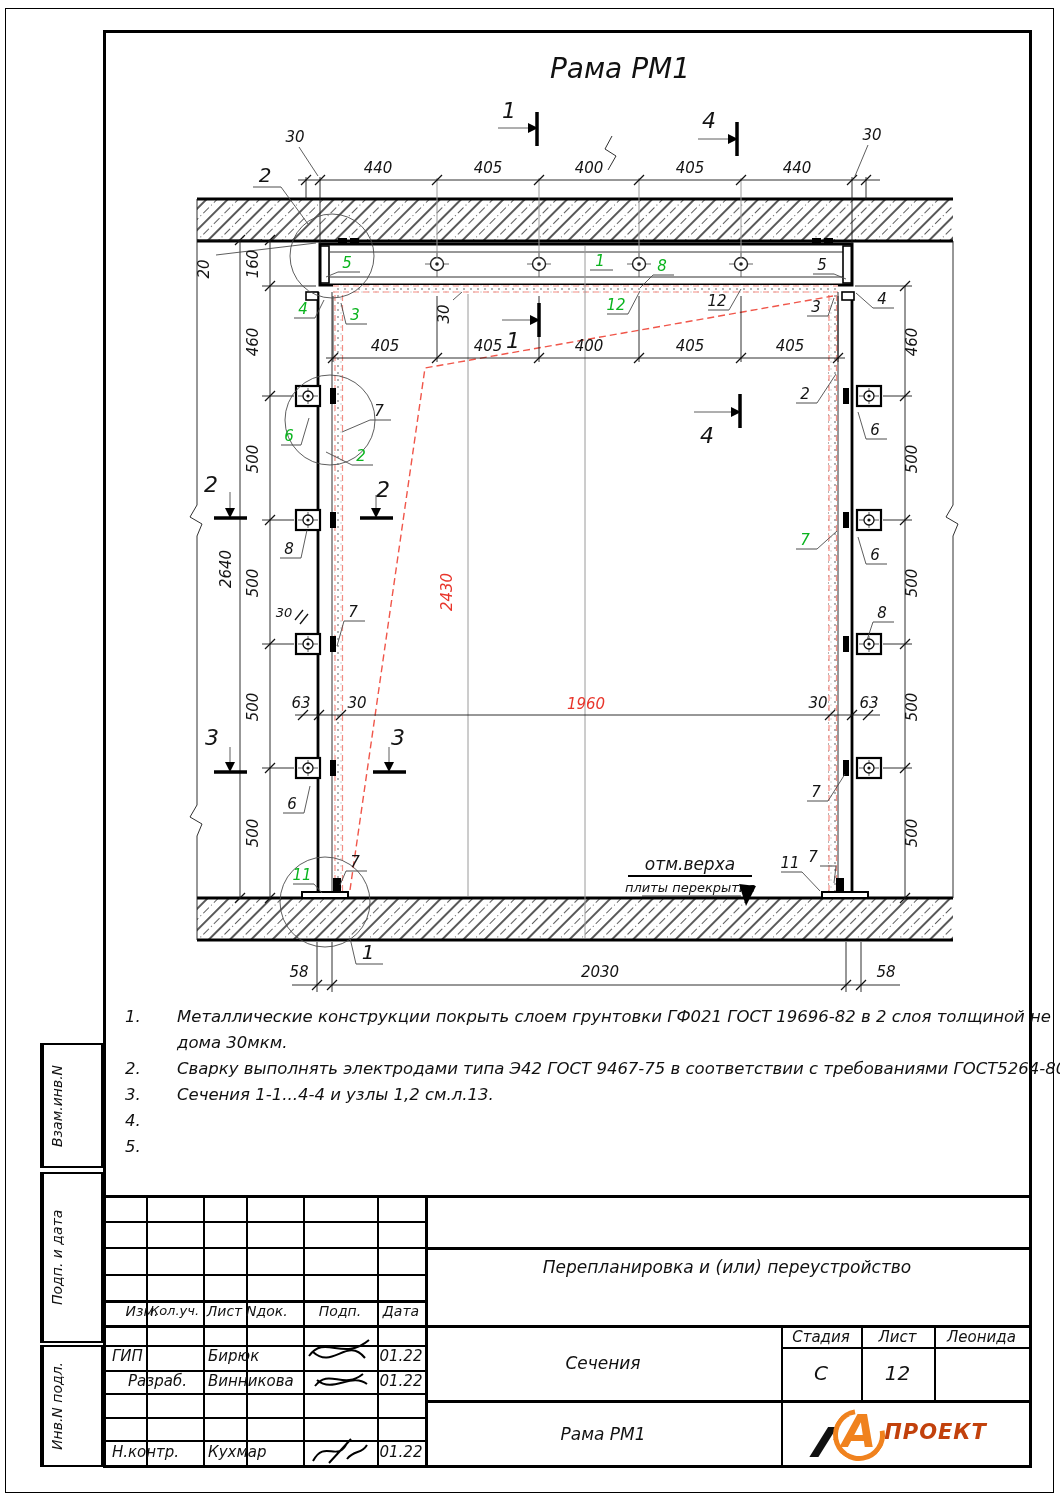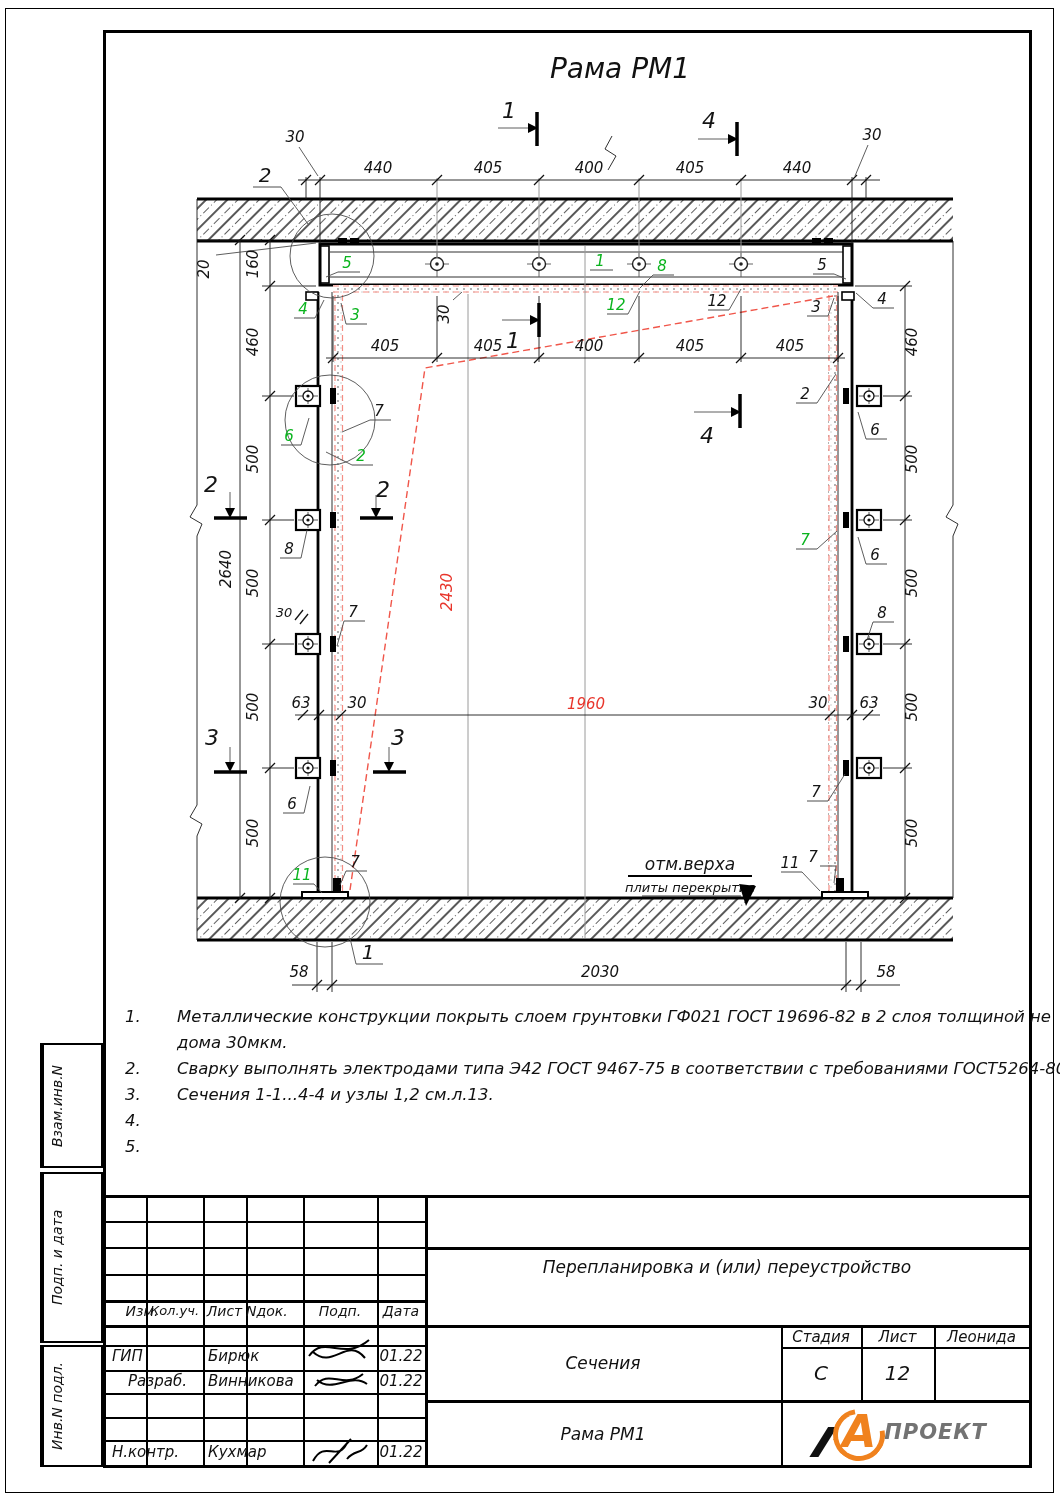--- a/index.html
+++ b/index.html
@@ -37,21 +37,21 @@
   .vl,.hl{position:absolute;background:#000;}
   .vl{width:2px;top:0;bottom:0;}
   .hl{height:2px;left:0;}
   .tb .txt{position:absolute;font:italic 15px "DejaVu Sans",sans-serif;white-space:nowrap;}
   .ctr{text-align:center;}
   .logo{position:absolute;left:675px;top:202px;width:248px;height:63px;display:flex;align-items:center;justify-content:center;}
   .logo-a{position:relative;color:#f0821e;font:bold italic 44px "DejaVu Sans",sans-serif;margin:0 2px 0 10px;line-height:1;}
   .logo-a::before{content:"";position:absolute;left:-9px;top:-1px;width:42px;height:42px;border:5px solid #f0821e;
                   border-top-color:transparent;border-radius:50%;transform:rotate(35deg);}
   .logo-slash{position:relative;width:9px;height:30px;background:#111;transform:skewX(-32deg) translate(2px,10px);}
-  .logo-txt{position:relative;font:bold italic 21px "DejaVu Sans",sans-serif;color:#737373;letter-spacing:1px;margin-left:6px;}
+  .logo-txt{position:relative;font:bold italic 21px "DejaVu Sans",sans-serif;color:#c2410c;letter-spacing:1px;margin-left:6px;}
 </style>
 </head>
 <body>
 
 <div class="page">
   <div class="outer-border"></div>
   <div class="frame"></div>
 
   <div class="sheet-title">Рама РМ1</div>
 

